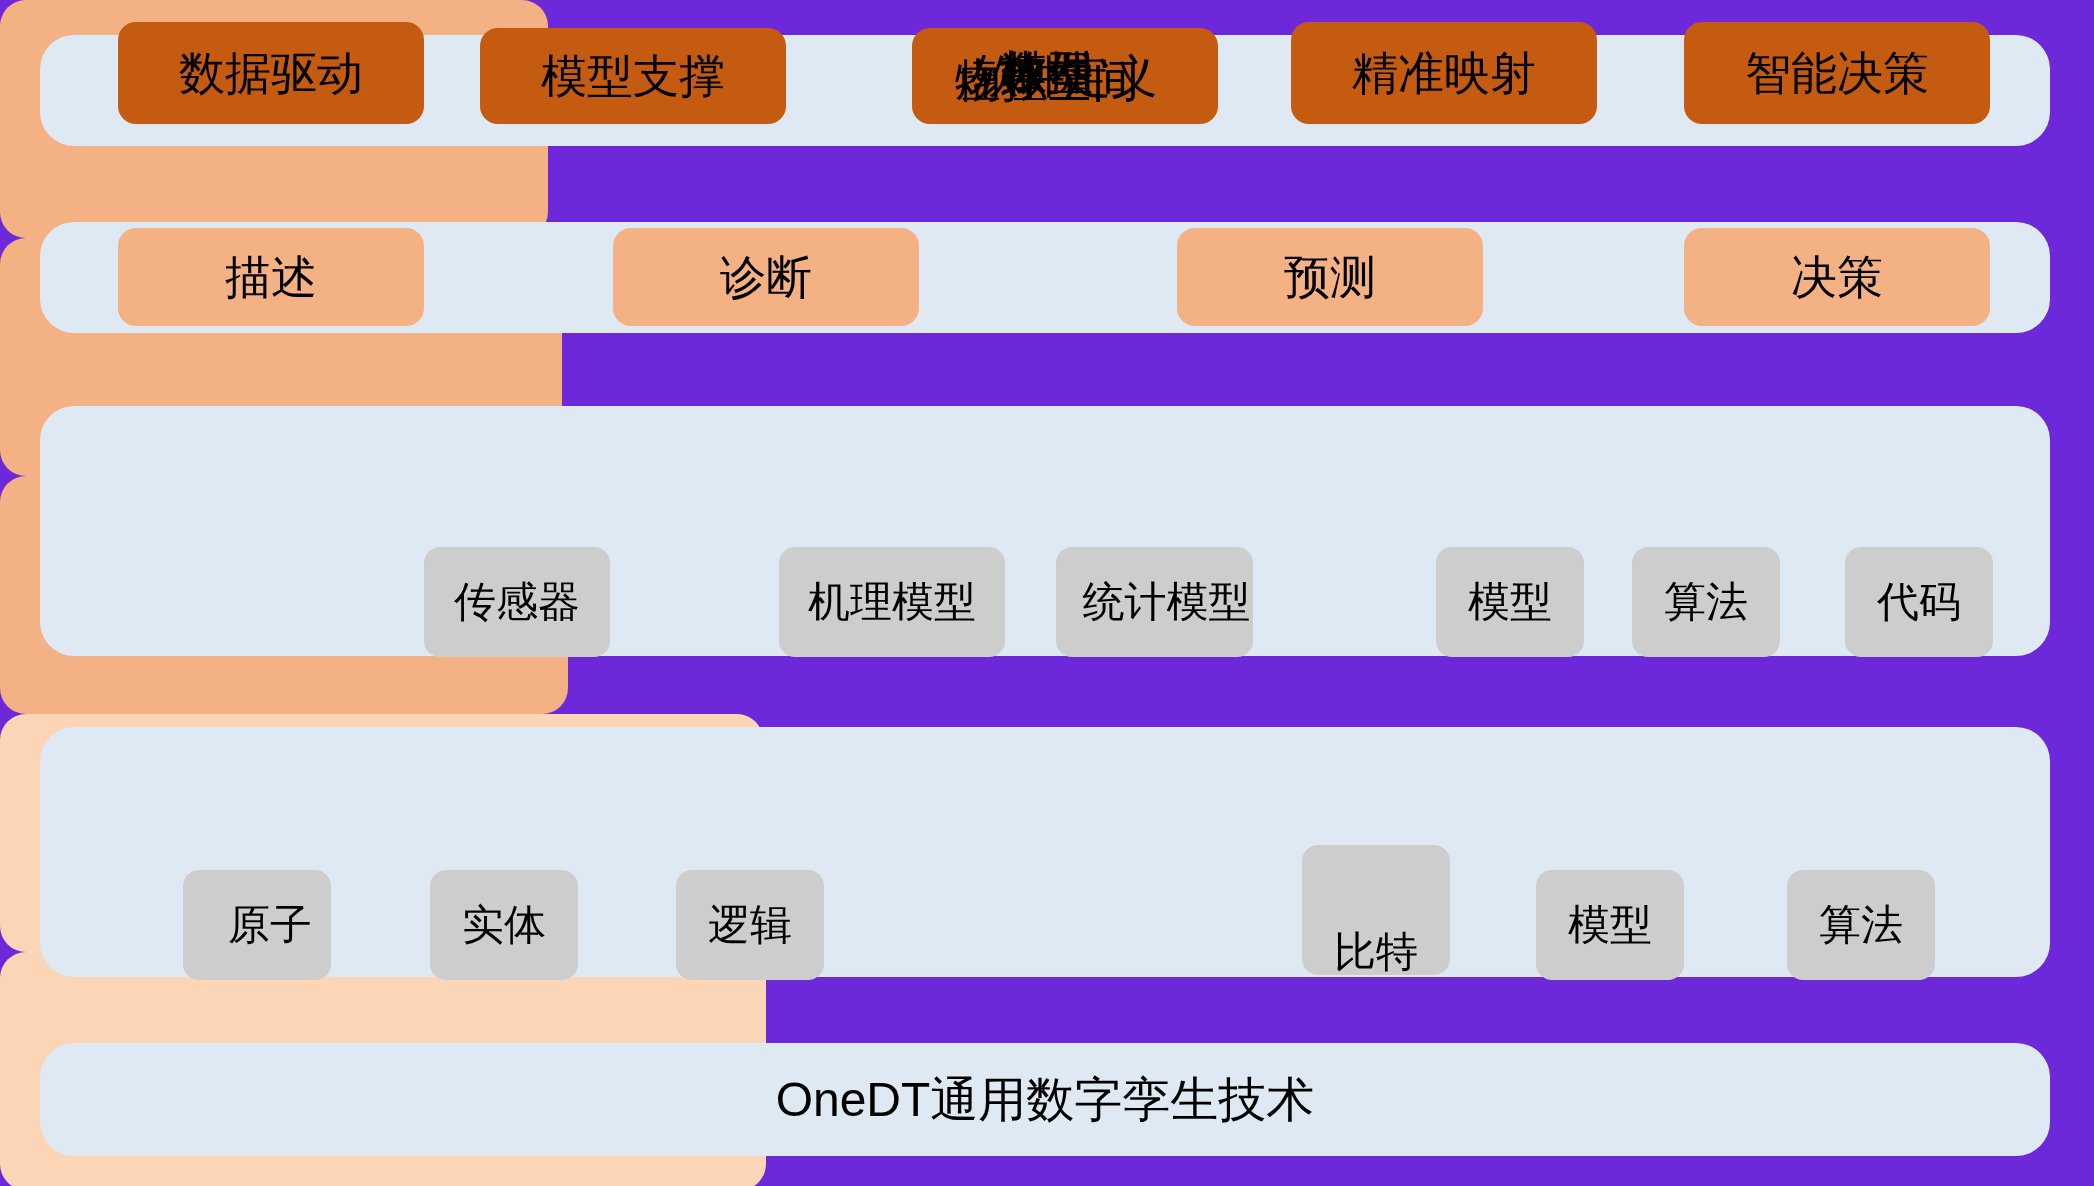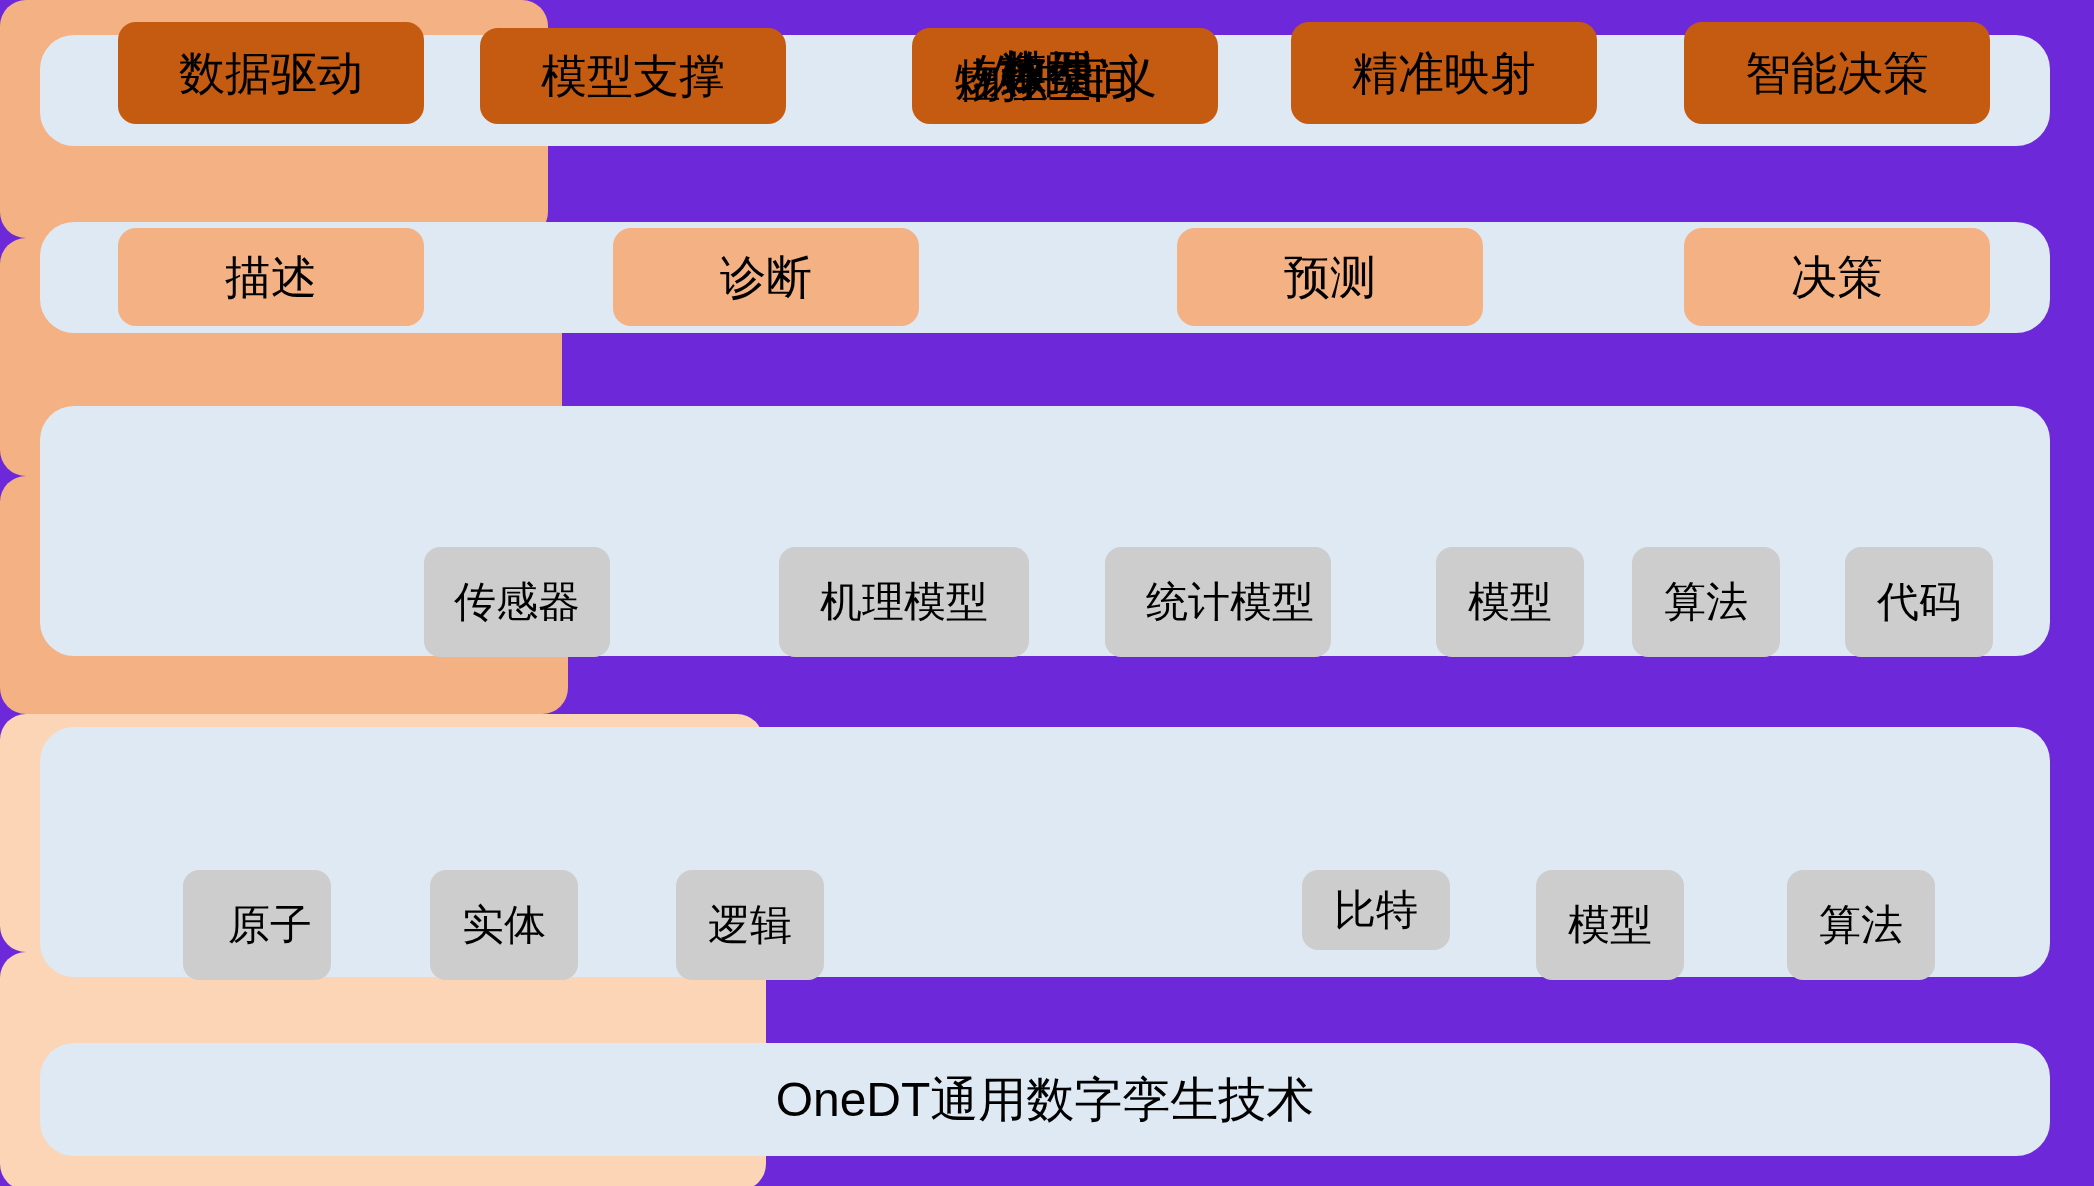--- a/index.html
+++ b/index.html
@@ -130,24 +130,24 @@
   <div class="group-mid" style="left:127px; top:412px; width:548px; height:238px;">
     <div class="group-title" style="top:42px;">数据</div>
   </div>
   <div class="chip chip-gray" style="left:424px; top:547px; width:186px; height:110px;">
     <span>传感器</span>
   </div>
 
   <div class="group-mid" style="left:776px; top:412px; width:562px; height:238px;">
     <div class="group-title" style="top:42px;">模型</div>
   </div>
-  <div class="chip chip-gray" style="left:779px; top:547px; width:250px; height:110px;">
+  <div class="chip chip-gray" style="left:779px; top:547px; width:226px; height:110px;">
     <span>机理模型</span>
   </div>
-  <div class="chip chip-gray" style="left:1105px; top:547px; width:226px; height:110px;padding-left:24px;">
+  <div class="chip chip-gray" style="left:1056px; top:547px; width:197px; height:110px;padding-left:24px;">
     <span>统计模型</span>
   </div>
 
   <div class="group-mid" style="left:1435px; top:412px; width:568px; height:238px;">
     <div class="group-title" style="top:42px;">软件</div>
   </div>
   <div class="chip chip-gray" style="left:1436px; top:547px; width:148px; height:110px;">
     <span>模型</span>
   </div>
   <div class="chip chip-gray" style="left:1632px; top:547px; width:148px; height:110px;">
@@ -168,21 +168,21 @@
   <div class="chip chip-gray" style="left:430px; top:870px; width:148px; height:110px;">
     <span>实体</span>
   </div>
   <div class="chip chip-gray" style="left:676px; top:870px; width:148px; height:110px;">
     <span>逻辑</span>
   </div>
 
   <div class="group-light" style="left:1222px; top:734px; width:766px; height:238px;">
     <div class="group-title" style="top:50px;">虚拟空间</div>
   </div>
-  <div class="chip chip-gray" style="left:1302px; top:870px; width:148px; height:80px;">
+  <div class="chip chip-gray" style="left:1302px; top:845px; width:148px; height:130px;align-items:flex-end;">
     <span>比特</span>
   </div>
   <div class="chip chip-gray" style="left:1536px; top:870px; width:148px; height:110px;">
     <span>模型</span>
   </div>
   <div class="chip chip-gray" style="left:1787px; top:870px; width:148px; height:110px;">
     <span>算法</span>
   </div>
 
   <div class="foundation" style="left:40px; top:1043px; width:2010px; height:113px;">

